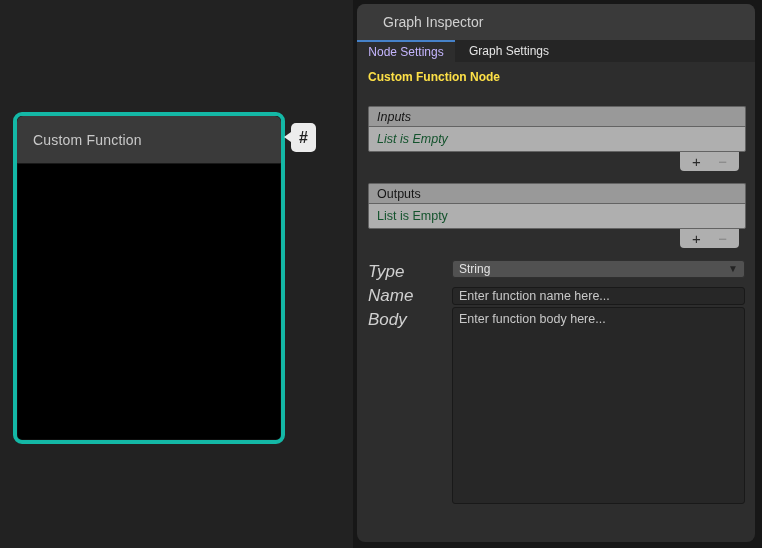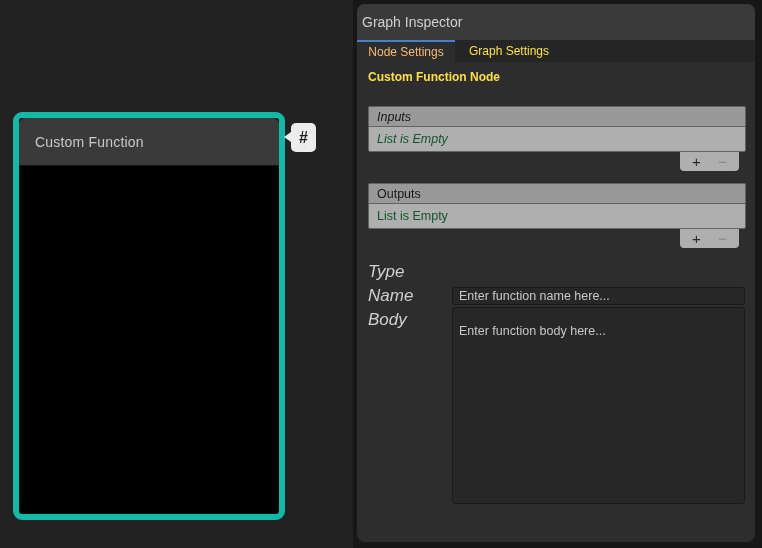--- a/index.html
+++ b/index.html
@@ -10,23 +10,23 @@
     position: relative;
     color: #d0d0d0;
   }
 
   
   .canvas {
     position: absolute; left: 0; top: 0; width: 353px; height: 548px;
     background: #222222;
   }
   .node {
-    position: absolute; left: 13px; top: 112px; width: 272px; height: 408px;
+    position: absolute; left: 13px; top: 112px; width: 272px; height: 332px;
     background: #000000;
-    border: 6px solid #14b8a6;
+    border: 4px solid #14b8a6;
     border-radius: 9px;
     box-shadow: inset 0 0 0 1px #0d0d0d;
   }
   .node-titlebar {
     height: 48px; background: #3a3a3a;
     border-radius: 6px 6px 0 0;
     border-bottom: 1px solid #181818;
     display: flex; align-items: center;
   }
   .node-title {
@@ -48,33 +48,33 @@
 
   
   .panel {
     position: absolute; left: 357px; top: 4px; width: 398px; height: 538px;
     background: #2d2d2d; border-radius: 8px; overflow: hidden;
   }
   .panel-titlebar {
     height: 36px; background: #3a3a3a;
     display: flex; align-items: center;
   }
-  .panel-title { padding-left: 5px; font-size: 14px; color: #d0d0d0; }
+  .panel-title { padding-left: 26px; font-size: 14px; color: #d0d0d0; }
   .tabbar {
     height: 22px; background: #252525; display: flex;
   }
   .tab {
     height: 100%; display: flex; align-items: center; justify-content: center;
     font-size: 12px; padding: 0 14px; cursor: default;
   }
   .tab.active {
     width: 98px; padding: 0; background: #2d2d2d;
-    border-top: 2px solid #4682c9; color: #fdba74;
+    border-top: 2px solid #4682c9; color: #c4b5fd;
   }
-  .tab.inactive { color: #fde047; text-align: center; }
+  .tab.inactive { color: #e5e5e5; text-align: center; }
 
   .section-title {
     position: absolute; left: 11px; top: 66px;
     font-size: 12px; font-weight: bold; color: #fde047;
   }
 
   
   .rlist { position: absolute; left: 11px; width: 378px; }
   .rlist-header {
     height: 20px; background: #999999; border: 1px solid #636363;
@@ -125,21 +125,21 @@
     background: #272727; border: 1px solid #191919; border-radius: 3px;
     font-size: 12.5px; color: #d946ef; padding: 0 6px;
     font-family: "Liberation Sans", sans-serif;
     outline: none;
   }
   .text-input::placeholder, .text-area::placeholder { color: #c8c8c8; opacity: 1; }
   .name-input { top: 283px; height: 18px; }
   .text-area {
     position: absolute; left: 95px; top: 303px; width: 293px; height: 197px;
     background: #272727; border: 1px solid #191919; border-radius: 3px;
-    font-size: 12.5px; color: #fef9c3; padding: 16px 6px;
+    font-size: 12.5px; color: #fef9c3; padding: 4px 6px;
     font-family: "Liberation Sans", sans-serif;
     resize: none; outline: none;
   }
 </style>
 </head>
 <body>
 
 <div class="canvas">
   <div class="node">
     <div class="node-titlebar">
@@ -174,19 +174,23 @@
   <div class="rlist outputs-list">
     <div class="rlist-header">Outputs</div>
     <div class="rlist-body">List is Empty</div>
   </div>
   <div class="rlist-footer outputs-footer">
     <button class="rbtn">+</button>
     <button class="rbtn disabled">−</button>
   </div>
 
   <div class="field-label lbl-type">Type</div>
+  <div class="dropdown">
+    <span>String</span>
+    <span class="dropdown-arrow">▼</span>
+  </div>
 
   <div class="field-label lbl-name">Name</div>
   <input class="text-input name-input" type="text" placeholder="Enter function name here..." style="">
 
   <div class="field-label lbl-body">Body</div>
   <textarea class="text-area" placeholder="Enter function body here..." style=""></textarea>
 </div>
 
 </body></html>

